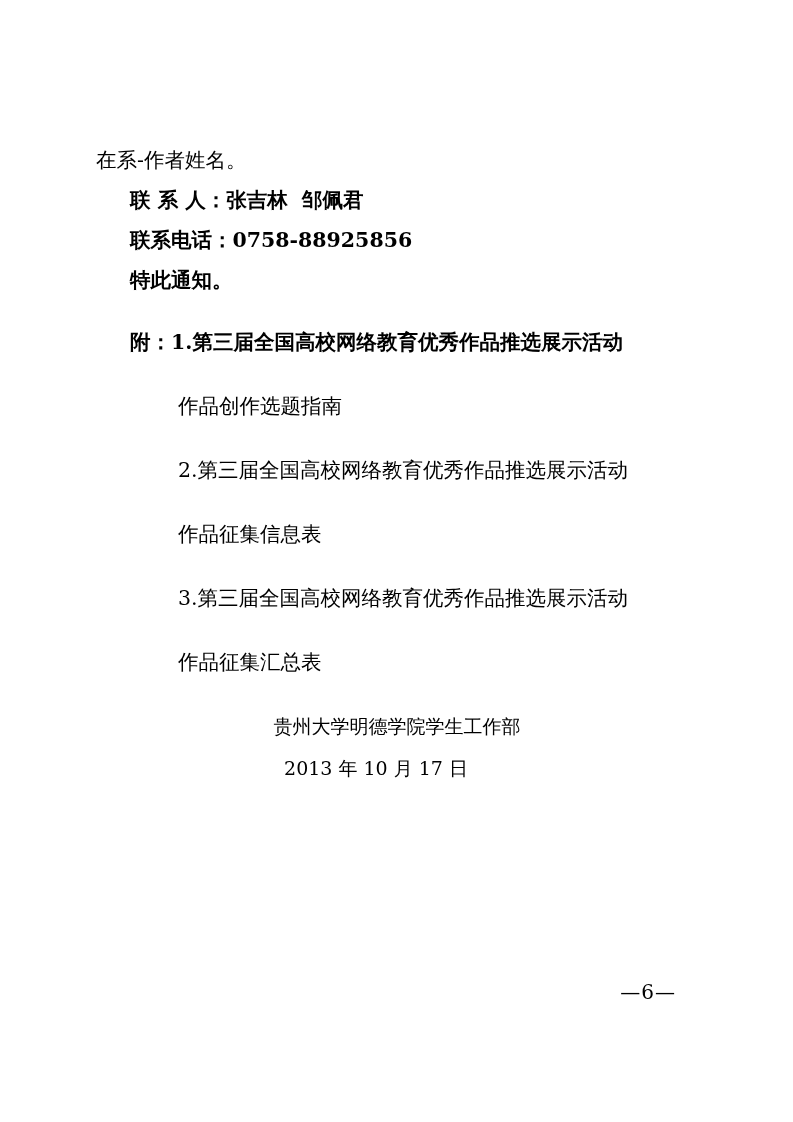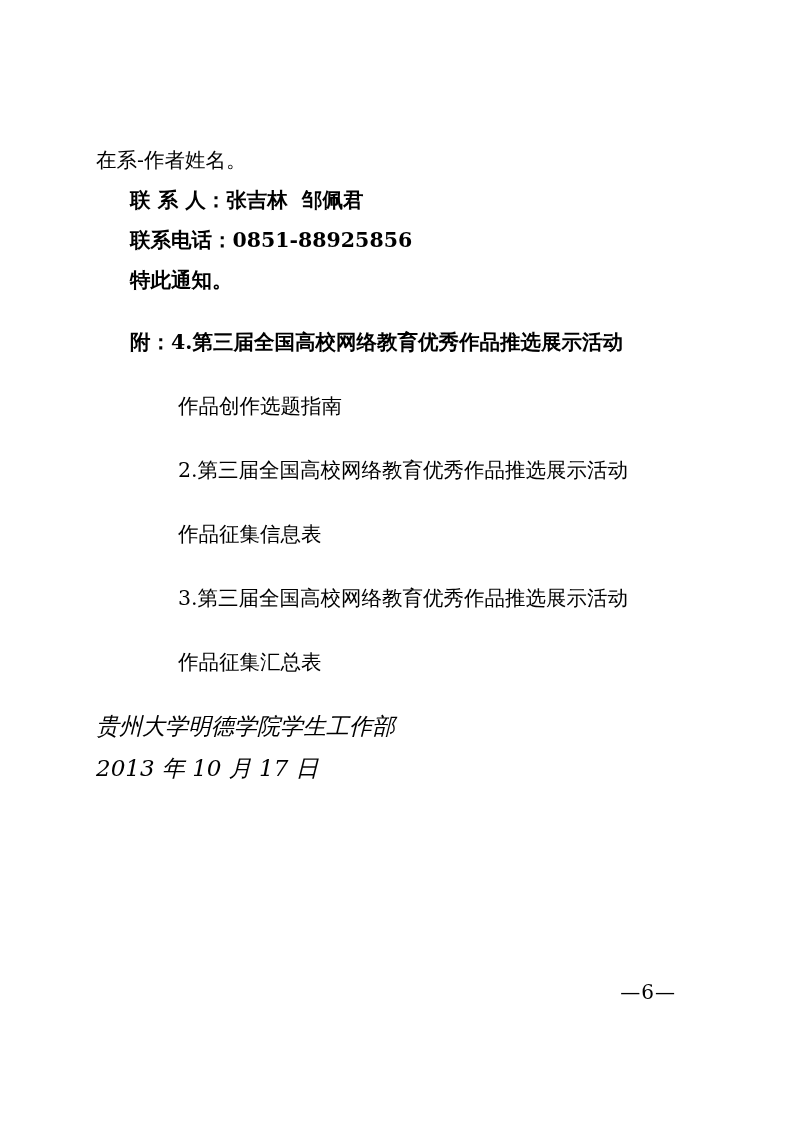--- a/index.html
+++ b/index.html
@@ -43,26 +43,25 @@
     margin-top: 24px;
   }
   .attach-list {
     margin-top: 22px;
   }
   .signature {
     position: absolute;
     left: 96px;
     top: 705px;
     width: 620px;
-    font-size: 23px;
+    font-size: 19px;
     line-height: 42px;
-    text-align: left;
+    text-align: center;
     padding-right: 18px;
     box-sizing: border-box;
-    font-style: italic;
   }
   .sig-line {
     white-space: pre;
     display: block;
   }
   .sig-date {
     padding-right: 42px;
   }
   .page-number {
     position: absolute;
@@ -74,25 +73,25 @@
   }
 </style>
 </head>
 <body>
 
 <div class="page">
 
   <div class="body-text">
     <div class="line">在系-作者姓名。</div>
     <div class="line indent1">联 系 人：张吉林  邹佩君</div>
-    <div class="line indent1">联系电话：0851-88925856</div>
+    <div class="line indent1">联系电话：0758-88925856</div>
     <div class="line indent1">特此通知。</div>
 
     <div class="attach-list">
-      <div class="line indent1"><span>附：</span><span>4.第三届全国高校网络教育优秀作品推选展示活动</span></div>
+      <div class="line indent1"><span>附：</span><span>1.第三届全国高校网络教育优秀作品推选展示活动</span></div>
       <div class="line indent-attach-cont">作品创作选题指南</div>
       <div class="line indent-attach-cont">2.第三届全国高校网络教育优秀作品推选展示活动</div>
       <div class="line indent-attach-cont">作品征集信息表</div>
       <div class="line indent-attach-cont">3.第三届全国高校网络教育优秀作品推选展示活动</div>
       <div class="line indent-attach-cont">作品征集汇总表</div>
     </div>
   </div>
 
   <div class="signature">
     <span class="sig-line">贵州大学明德学院学生工作部</span>

